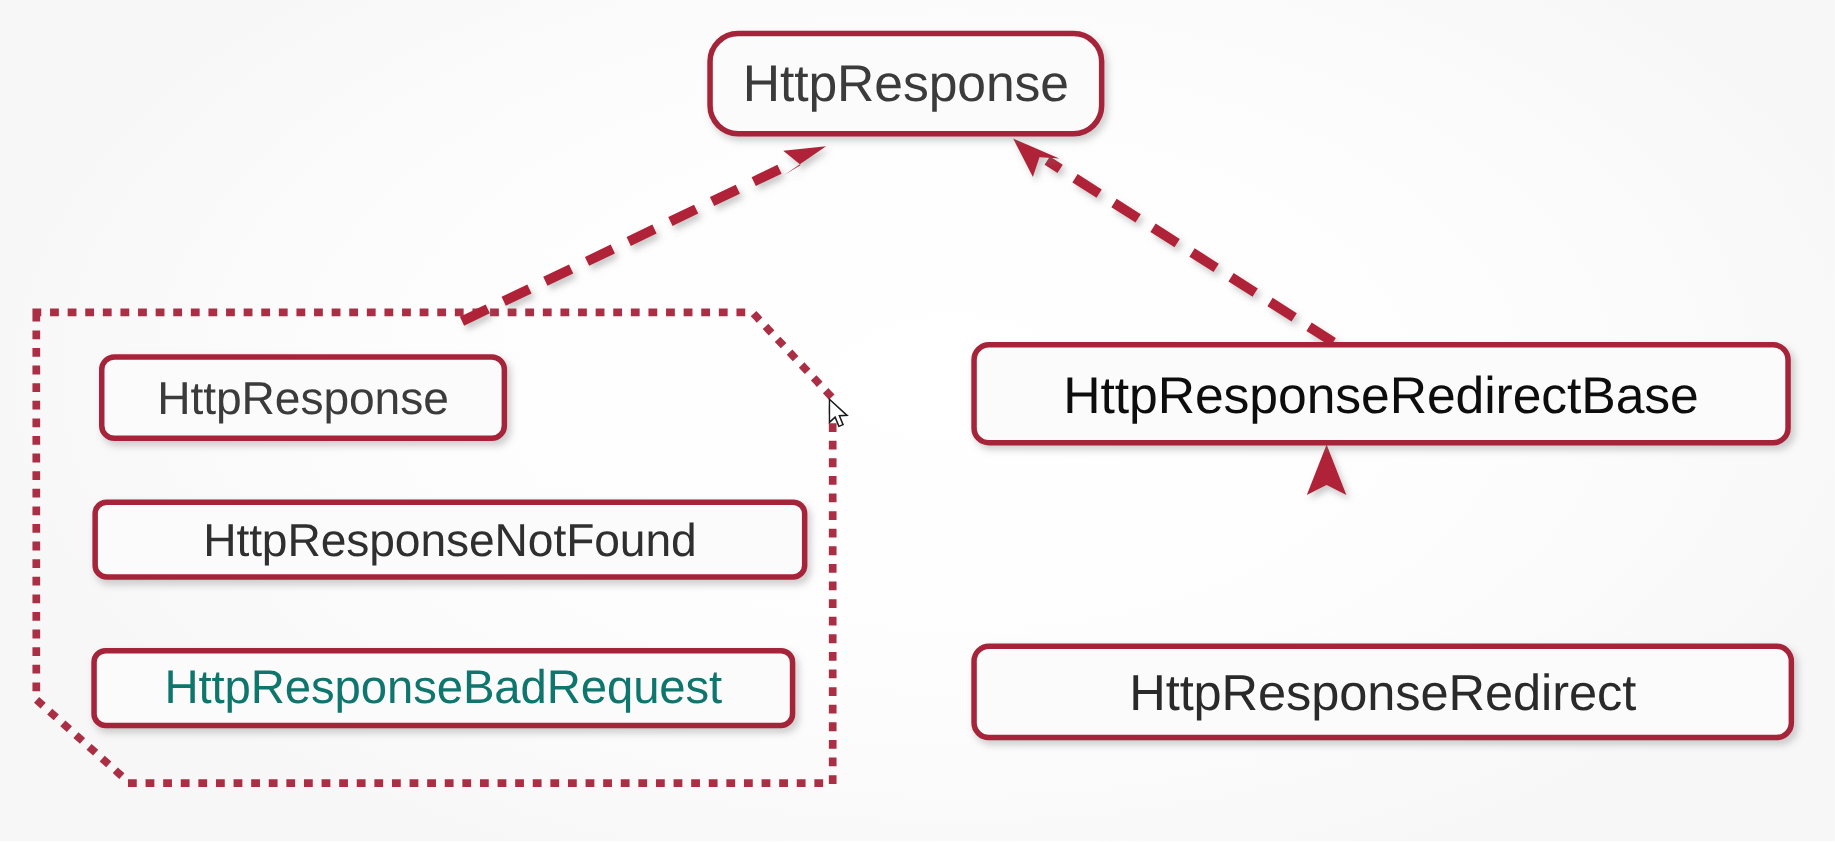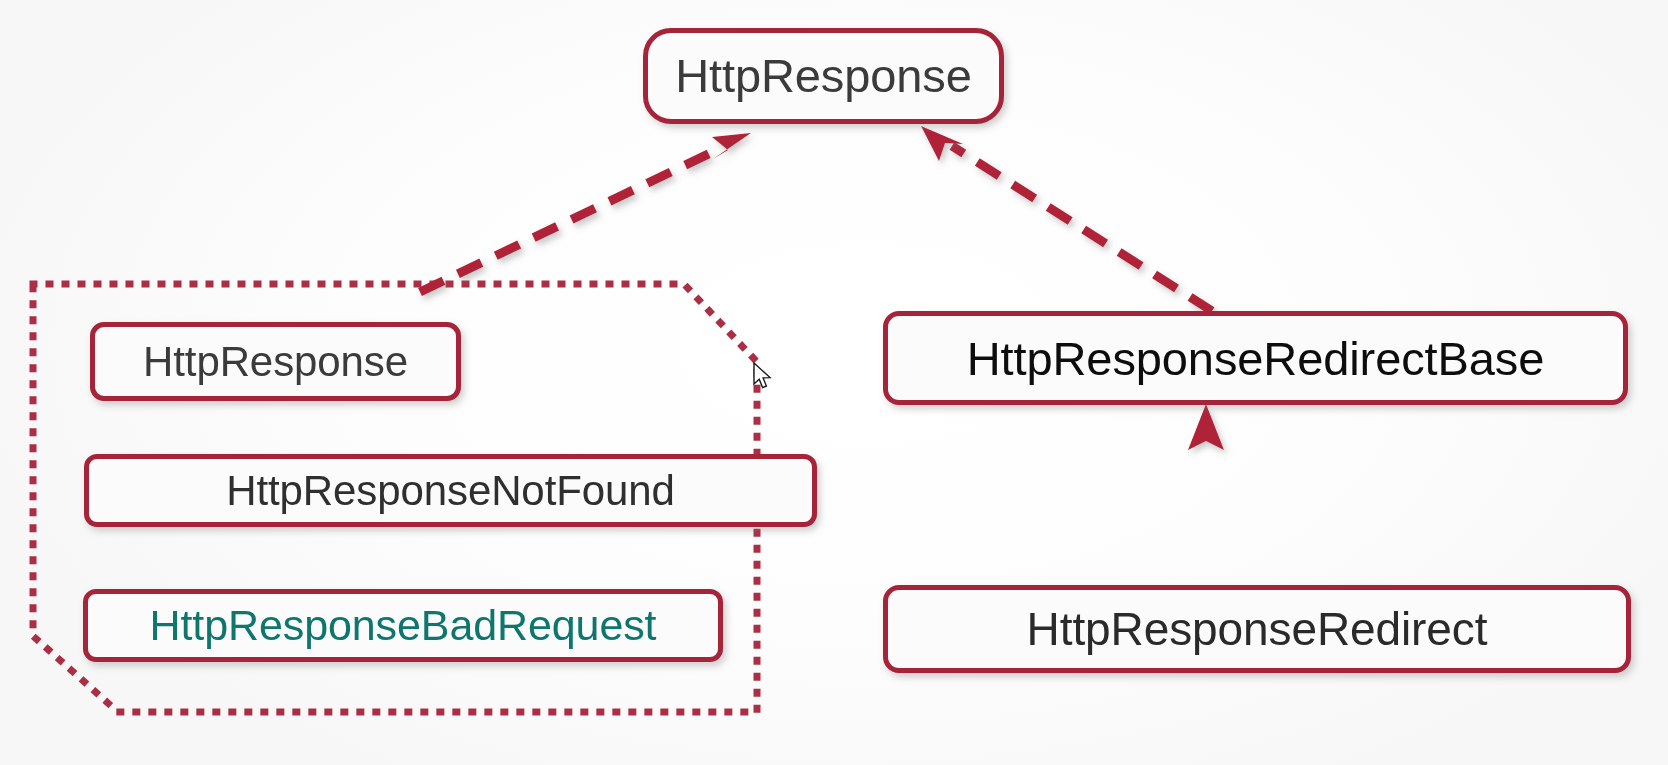--- a/index.html
+++ b/index.html
@@ -64,21 +64,21 @@
 
   #box-jsonresponse {
     left: 90px; top: 322px; width: 371px; height: 79px;
     border-width: 5px; border-radius: 14px;
   }
   #box-jsonresponse .class-label {
     font-size: 42px; color: #3b3b3b; font-weight: 400;
   }
 
   #box-httpresponsenotfound {
-    left: 84px; top: 454px; width: 733px; height: 73px;
+    left: 84px; top: 454px; width: 650px; height: 73px;
     border-width: 5px; border-radius: 13px;
   }
   #box-httpresponsenotfound .class-label {
     font-size: 42px; color: #2f2f2f; font-weight: 400;
   }
 
   #box-httpresponsebadrequest {
     left: 83px; top: 589px; width: 640px; height: 73px;
     border-width: 5px; border-radius: 13px;
   }

